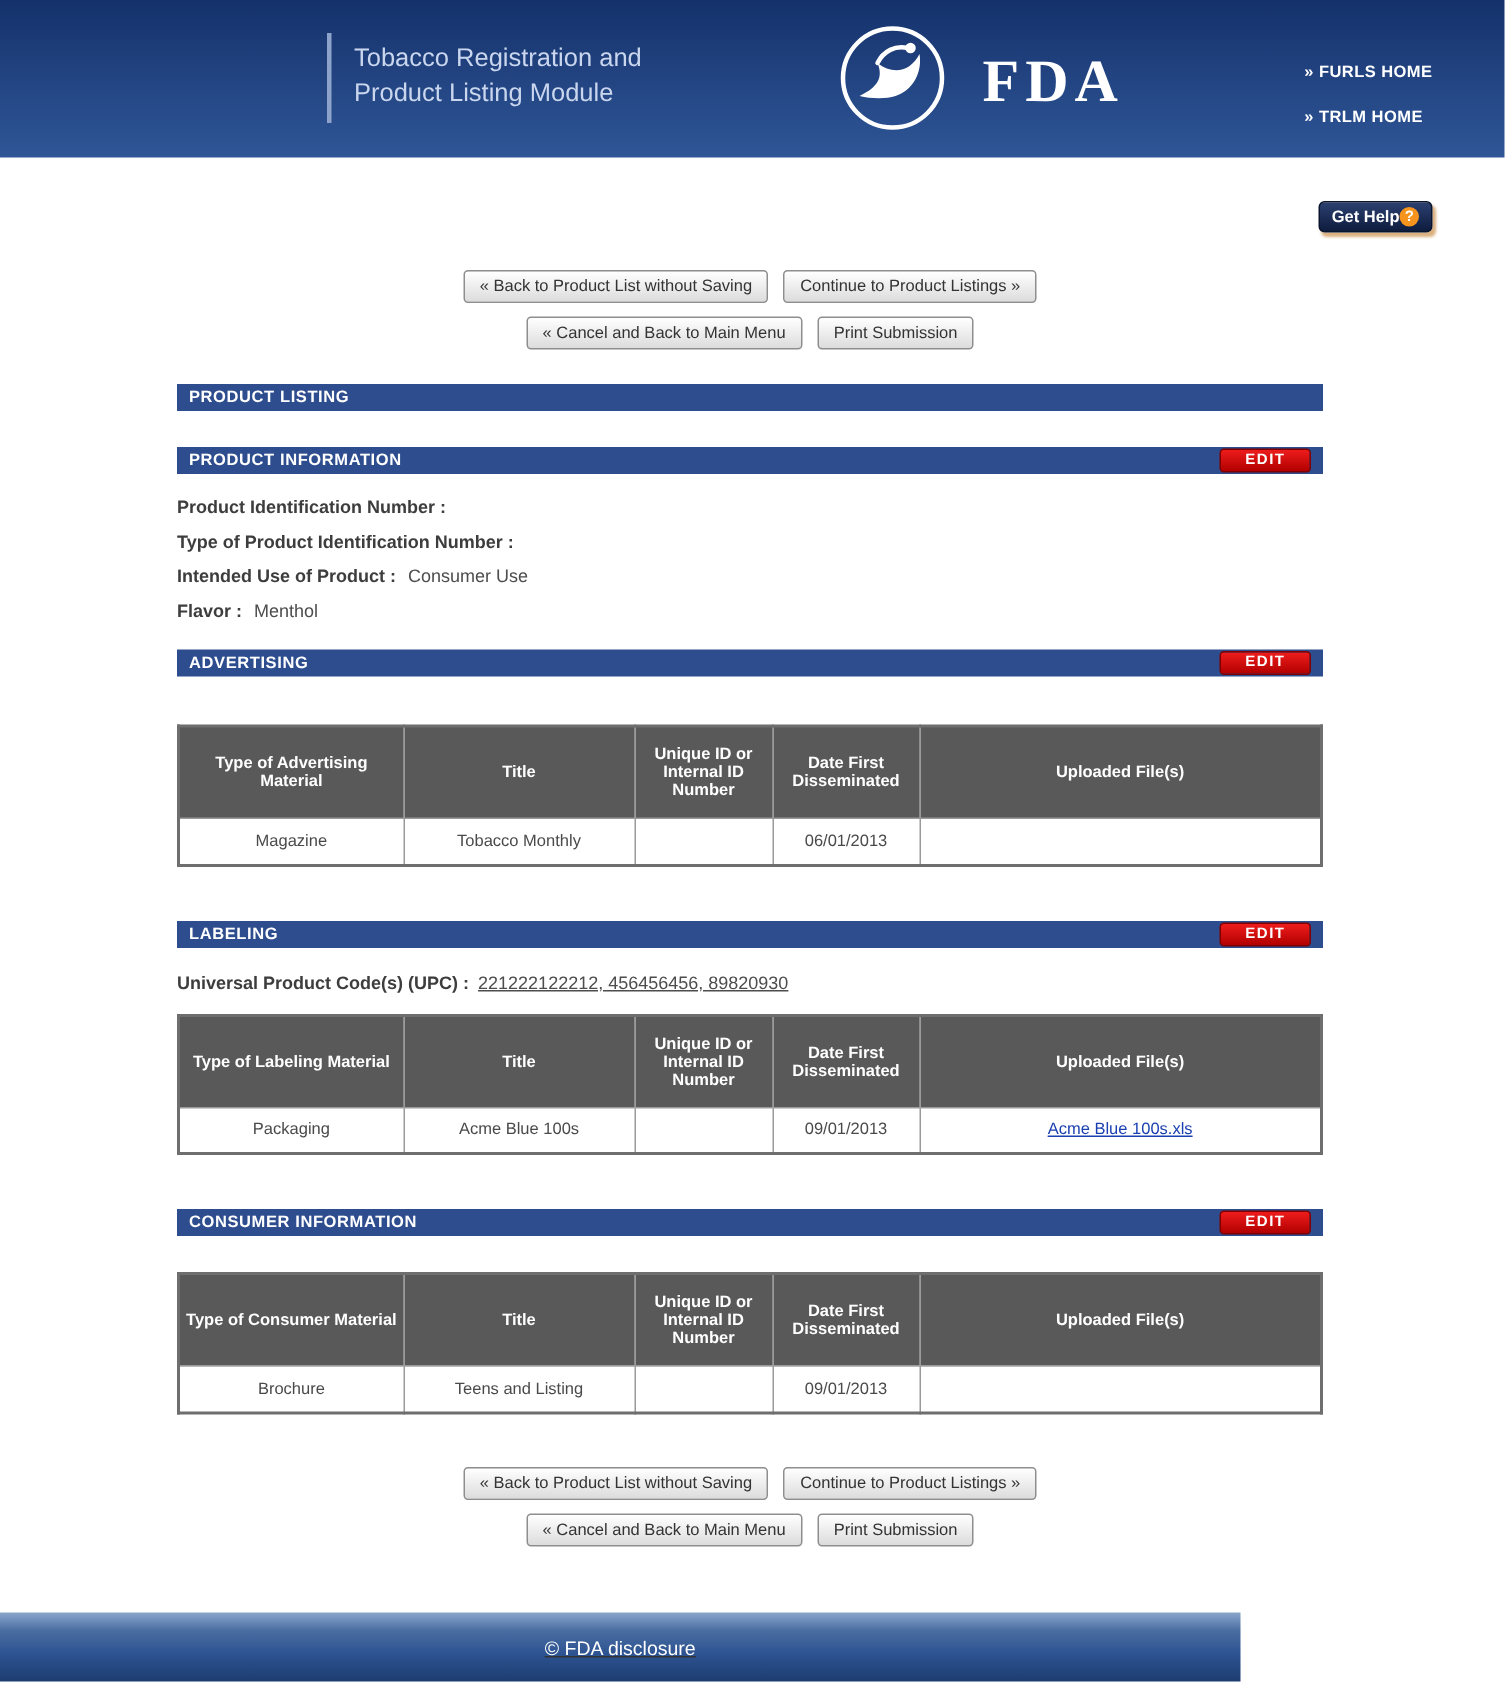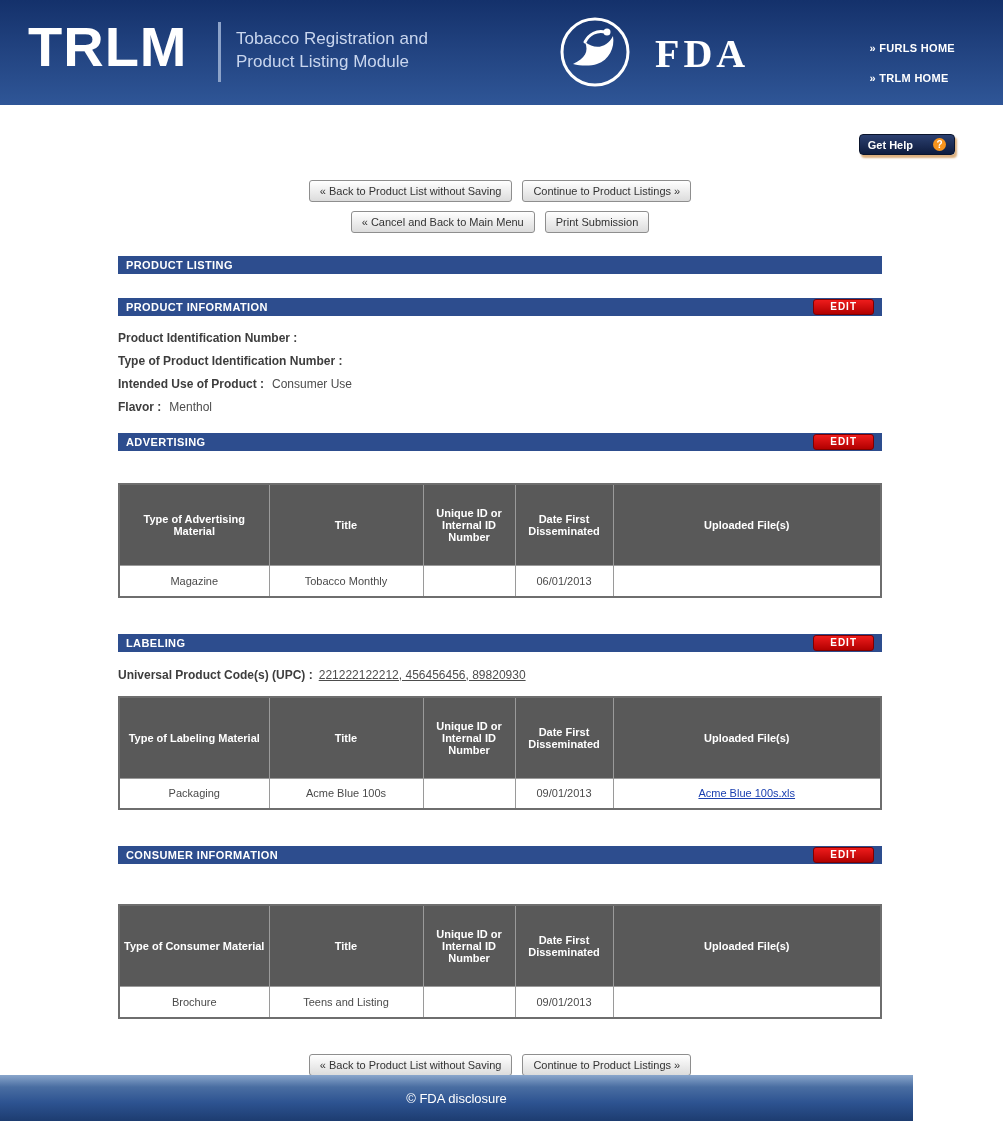--- a/index.html
+++ b/index.html
@@ -34,21 +34,21 @@
   }
   .header-links { position:absolute; right:48px; top:42px; text-align:left; }
   .header-links a {
     display:block; color:#ffffff; font-size:11px; font-weight:bold;
     text-decoration:none; margin-bottom:18px; letter-spacing:0.3px;
   }
 
   
   .get-help-wrap { position:absolute; right:48px; top:134px; }
   .get-help {
-    display:flex; align-items:center; gap:20px;
+    display:flex; align-items:center; gap:0;
     background:linear-gradient(180deg,#2c4070,#0e1c3e);
     border:1px solid #0a142c; border-radius:4px;
     color:#fff; font-size:11px; font-weight:bold;
     padding:3px 8px; cursor:pointer;
     box-shadow:2px 3px 2px rgba(190,110,20,0.55);
   }
   .help-q {
     width:13px; height:13px; border-radius:50%;
     background:#f7941d; color:#fff; font-size:10px; font-weight:bold;
     display:flex; align-items:center; justify-content:center;
@@ -76,61 +76,60 @@
     background:linear-gradient(180deg,#ee1c1c,#b20000);
     border:1px solid #7e0000; border-radius:3px;
     color:#fff; font-size:10px; font-weight:bold; letter-spacing:1px;
     padding:1px 16px; cursor:pointer; line-height:12px;
   }
 
   .bar-product-listing { margin-bottom:24px; margin-top:23px; }
   .bar-product-info { margin-bottom:16px; }
   .bar-advertising { margin-top:19px; margin-bottom:32px; }
   .bar-labeling { margin-top:36px; margin-bottom:16px; }
-  .bar-consumer { margin-top:36px; margin-bottom:40px; }
+  .bar-consumer { margin-top:36px; margin-bottom:24px; }
 
   .fields { padding-left:0; }
   .field-row { margin-bottom:10px; font-size:12px; line-height:13px; }
   .field-label { font-weight:bold; color:#3d3d3d; }
   .field-value { color:#4d4d4d; margin-left:8px; }
 
   .upc-line { font-size:12px; margin-bottom:14px; }
   .upc-line .field-value { margin-left:6px;text-decoration:underline; }
 
   table.data-table {
     width:100%; border-collapse:collapse; border:2px solid #6e6e6e;
     margin-bottom:4px;
   }
   table.data-table th {
     background:#595959; color:#fff; font-size:11px; font-weight:bold;
-    text-align:center; vertical-align:middle; padding:22px 4px;
+    text-align:center; vertical-align:middle; padding:12px 4px;
     border:1px solid #9a9a9a; height:46px;
   }
   table.data-table td {
     font-size:11px; color:#4a4a4a; text-align:center;
     border:1px solid #9a9a9a; height:31px; padding:1px 4px;
     background:#fff;
   }
   table.data-table a { color:#1a3fb0; }
 
   .tbl-margin { margin-bottom:0; }
 
   
   .footer {
-    position:absolute; bottom:0; left:0; width:913px; height:46px;
+    position:absolute; bottom:0; left:0; width:827px; height:46px;
     background:linear-gradient(180deg,#8aa6cc 0%, #4a6ea2 26%, #2d5391 60%, #1d3c70 100%);
-    display:flex; align-items:center; justify-content:center;
+    display:flex; align-items:center; justify-content:center;text-decoration:underline;
   }
   .footer-text { color:#ffffff; font-size:13px; }
 </style>
 </head>
 <body>
 
 <div class="header">
-  <div class="trlm-logo">TRLM</div>
   <div class="header-divider"></div>
   <div class="header-subtitle">
     <div>Tobacco Registration and</div>
     <div>Product Listing Module</div>
   </div>
 
   <svg class="hhs-logo" viewBox="0 0 80 88">
     <circle cx="40" cy="44" r="33" fill="none" stroke="#ffffff" stroke-width="3"></circle>
     <path d="M18 56 C30 50, 34 44, 30 34 C40 42, 52 40, 58 28 C60 40, 54 52, 42 56 C36 58, 26 58, 18 56 Z" fill="#ffffff"></path>
     <path d="M30 34 C34 26, 42 22, 50 24" fill="none" stroke="#ffffff" stroke-width="3" stroke-linecap="round"></path>

